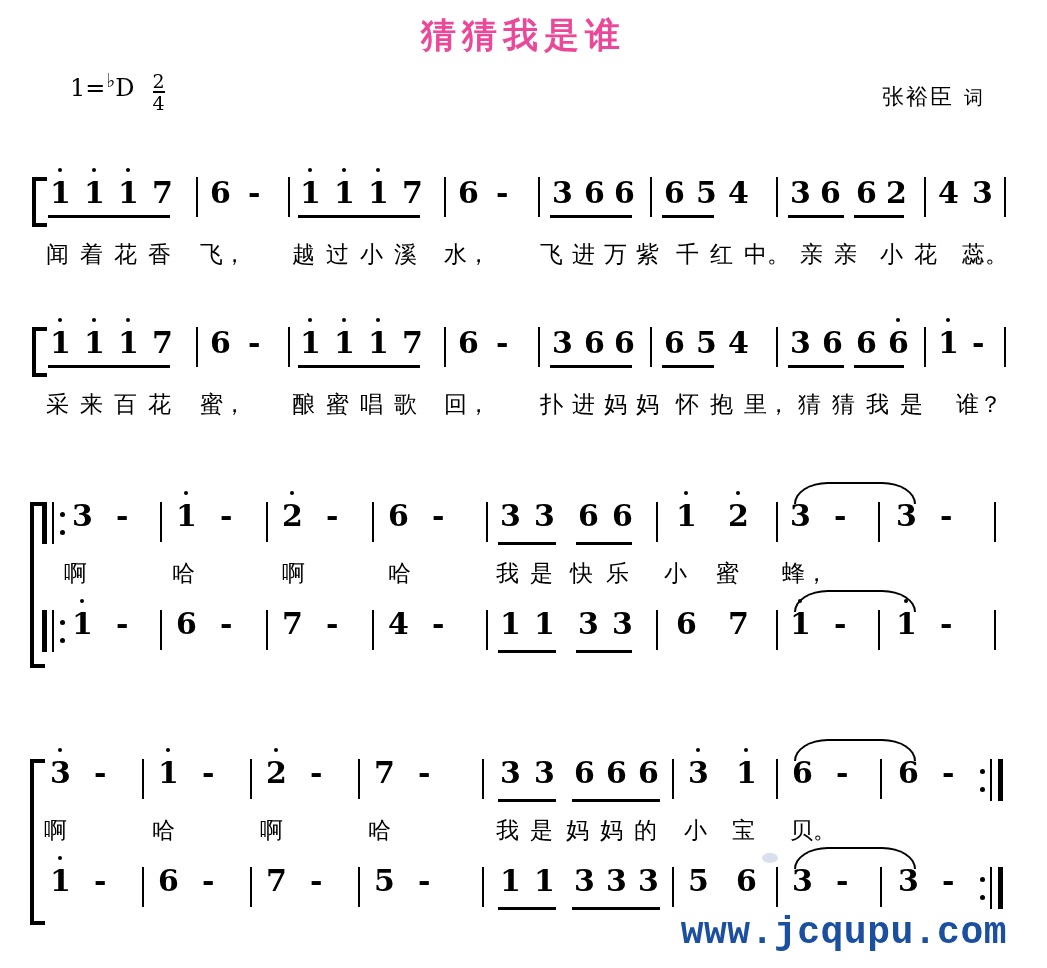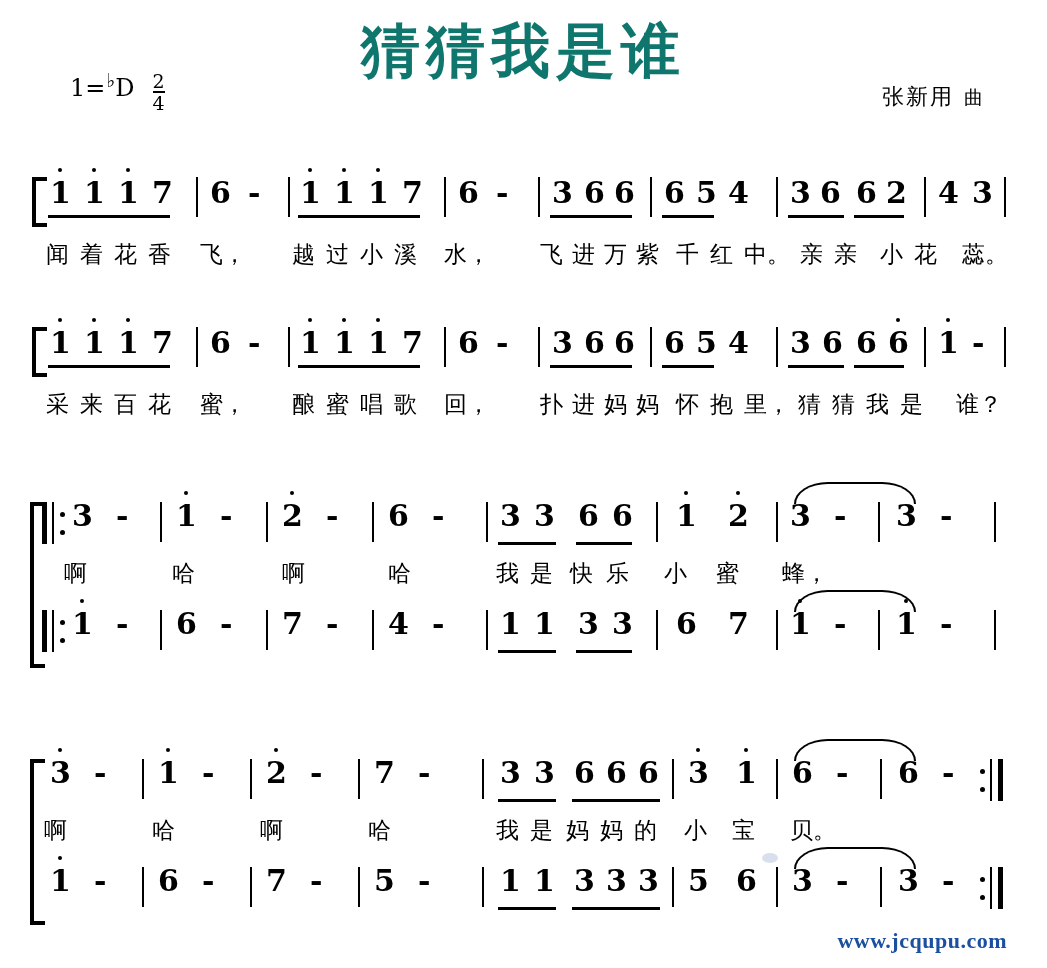--- a/index.html
+++ b/index.html
@@ -23,23 +23,23 @@
 
   
   .title {
     position: absolute;
     top: 12px;
     left: 0;
     width: 1047px;
     text-align: center;
     font-family: "DejaVu Serif", "Liberation Serif", serif;
     font-weight: bold;
-    font-size: 59px;
+    font-size: 35px;
     letter-spacing: 6px;
-    color: #0f766e;
+    color: #ec4899;
   }
 
   
   .keysig {
     position: absolute;
     left: 70px;
     top: 74px;
     font-family: "DejaVu Serif", "Liberation Serif", serif;
     font-size: 24px;
     display: flex;
@@ -164,22 +164,22 @@
     border: 2px solid #000;
     border-bottom: none;
     border-radius: 40px 40px 0 0 / 26px 26px 0 0;
     height: 20px;
   }
 
   .watermark {
     position: absolute;
     right: 40px;
     bottom: 14px;
-    font-family: Liberation Serif, serif;
-    font-size: 22px;
+    font-family: Liberation Mono, monospace;
+    font-size: 38px;
     font-weight: bold;
     color: #1b4fa0;
     letter-spacing: 0.5px;
   }
   .smudge {
     position: absolute;
     left: 762px;
     top: 853px;
     width: 16px;
     height: 10px;
@@ -200,21 +200,21 @@
       <span class="flat">♭</span>
       <span class="keyletter">D</span>
     <span class="meter">
       <span class="num">2</span>
       <span class="den">4</span>
     </span>
   </div>
 
 
   <div class="credits">
-    <div><span>张新用</span><span class="role">曲</span></div>
+    <div><span>张裕臣</span><span class="role">词</span></div>
   </div>
 
   <div class="system" id="sys1" style="top:175px;">
     <div class="notes-row">
       <span class="brace" style="left:32px; top:2px; height:42px;"></span>
 
       <span class="tok dotup" style="left:50px;">1</span>
       <span class="tok dotup" style="left:84px;">1</span>
       <span class="tok dotup" style="left:118px;">1</span>
       <span class="tok" style="left:152px;">7</span>

